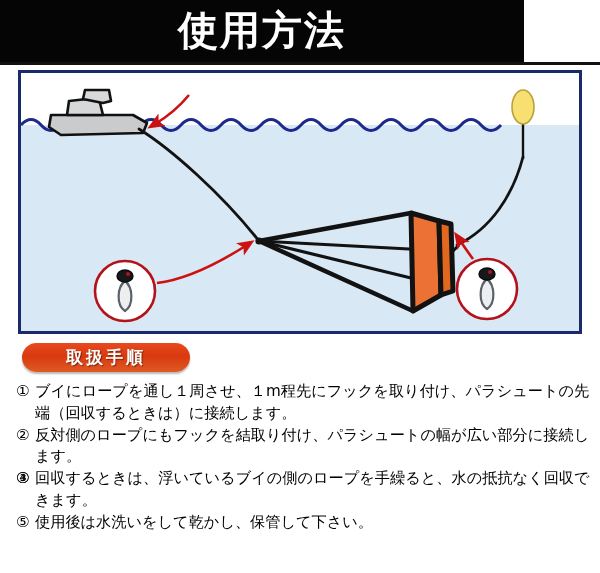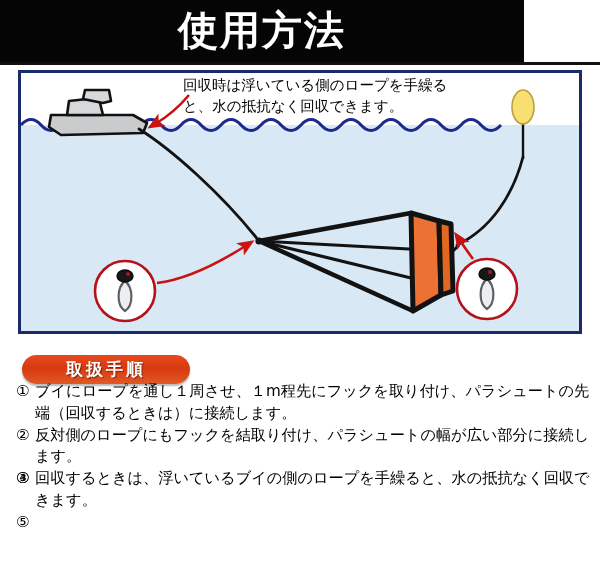--- a/index.html
+++ b/index.html
@@ -87,21 +87,20 @@
     position: absolute;
     left: 0; top: 0;
     width: 168px;
     height: 29px;
     border-radius: 15px;
     background: linear-gradient(180deg, #e8491f 0%, #d9390f 45%, #e05a24 100%);
     box-shadow: 0 2px 2px rgba(0,0,0,0.28);
     display: flex;
     align-items: center;
     justify-content: center;
-    margin-top: 12px;
   }
   .badge-label {
     color: #ffffff;
     font-size: 17px;
     font-weight: bold;
     letter-spacing: 3px;
     text-shadow: 1px 1px 1px rgba(0,0,0,0.45);
   }
 
   
@@ -207,24 +206,20 @@
       <circle cx="469" cy="199" r="2" fill="#b4121a"></circle>
     </g>
 
     <path d="M168,22 C158,34 146,44 134,51" fill="none" stroke="#cc1111" stroke-width="2.6" marker-end="url(#arrowhead-red)"></path>
 
     <path d="M136,210 C170,206 204,186 226,172" fill="none" stroke="#cc1111" stroke-width="2.6" marker-end="url(#arrowhead-red)"></path>
 
     <path d="M452,186 C446,178 442,172 438,166" fill="none" stroke="#cc1111" stroke-width="2.6" marker-end="url(#arrowhead-red)"></path>
   </svg>
 
-  <div class="callout-text">
-    <span class="callout-line">回収時は浮いている側のロープを手繰る</span>
-    <span class="callout-line">と、水の抵抗なく回収できます。</span>
-  </div>
 </div>
 
 <div class="badge-row">
   <div class="badge-pill">
     <span class="badge-label">取扱手順</span>
   </div>
 </div>
 
 <div class="steps">
   <p class="step-item">
@@ -237,14 +232,15 @@
   </p>
   <p class="step-item">
     <span class="step-num">③</span>
   </p>
   <p class="step-item">
     <span class="step-num">④</span>
     <span>回収するときは、浮いているブイの側のロープを手繰ると、水の抵抗なく回収できます。</span>
   </p>
   <p class="step-item">
     <span class="step-num">⑤</span>
+    <span>使用後は水洗いをして乾かし、保管して下さい。</span>
   </p>
 </div>
 
 </body></html>

